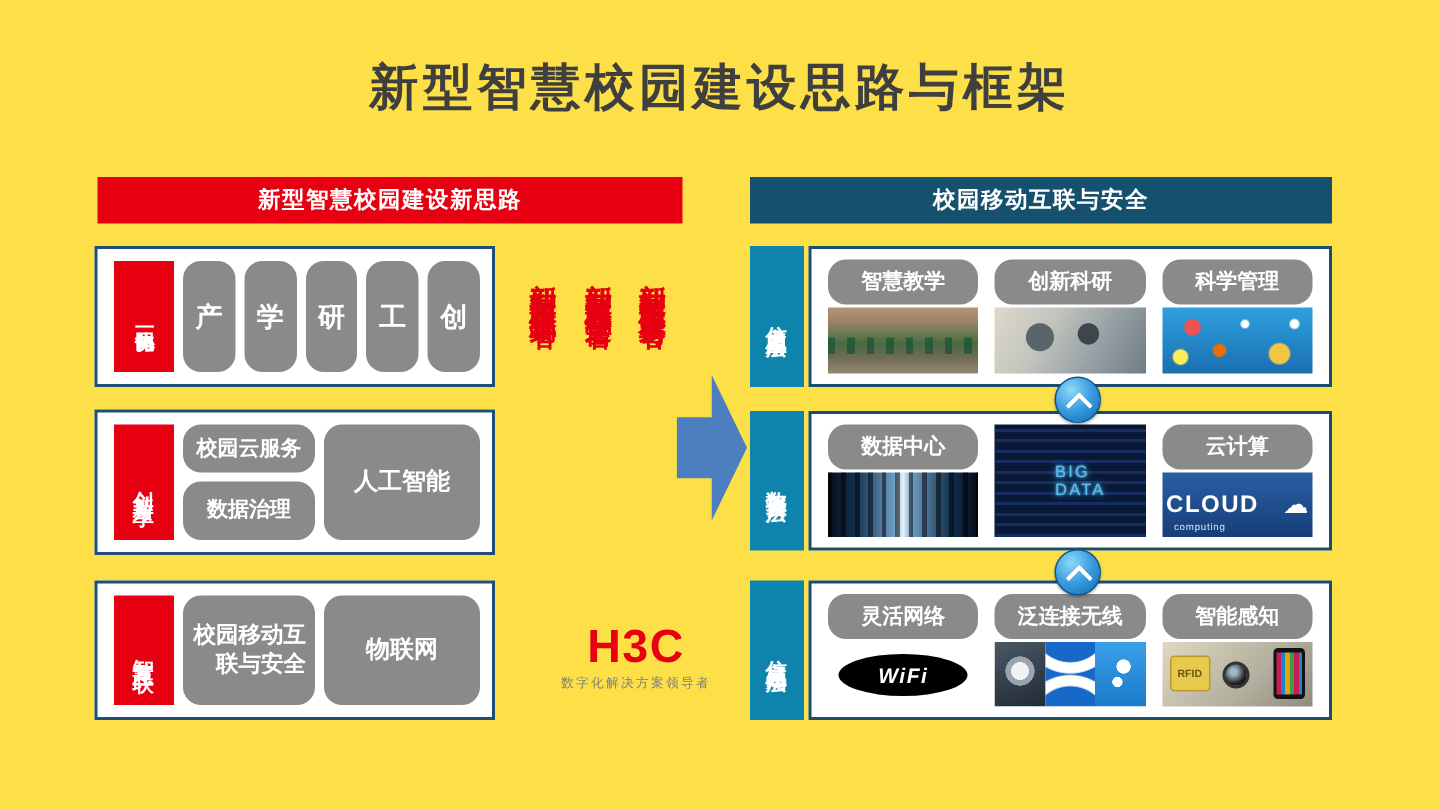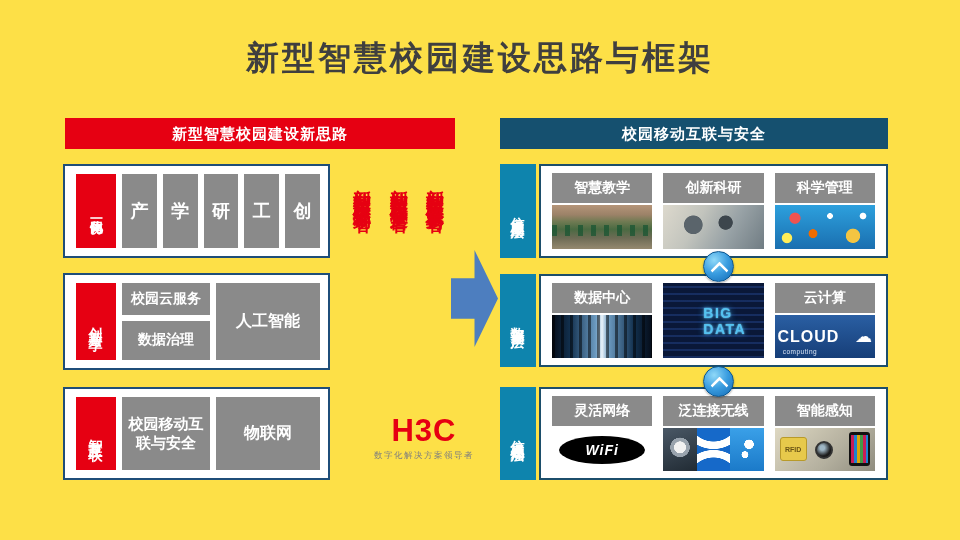--- a/index.html
+++ b/index.html
@@ -27,21 +27,21 @@
   .lbox3{top:387px;height:93px;}
 
   .vlabel{writing-mode:vertical-rl;text-orientation:upright;
     display:flex;align-items:center;justify-content:center;text-align:center;
     color:#fff;font-weight:bold;flex:0 0 40px;}
   .vlabel.red{background:var(--red);font-size:13px;line-height:40px;letter-spacing:0;}
   .vlabel.red.four{font-size:14px;letter-spacing:3px;}
   .vlabel.teal{background:var(--teal);font-size:14px;letter-spacing:2px;line-height:36px;}
 
   .gcell{background:var(--gray);color:#fff;font-weight:bold;
-    display:flex;align-items:center;justify-content:center;text-align:center;}
+    display:flex;align-items:center;justify-content:center;text-align:right;border-radius:12px;}
   .char-col{flex:1;font-size:18px;}
   .stack{flex:1.05;display:flex;flex-direction:column;gap:6px;}
   .stack .gcell{font-size:14px;}
   .stack .gcell.top{flex:1.25;}
   .stack .gcell.bot{flex:1;}
   .bigcell{flex:0 0 104px;font-size:16px;}
   .midcell{flex:1.05;font-size:15px;line-height:1.25;padding:0 6px;}
 
   
   .slogan{position:absolute;top:175px;height:242px;writing-mode:vertical-rl;
@@ -95,21 +95,21 @@
     radial-gradient(circle at 38% 65%,#ef6c00 0 6%,transparent 7%),
     radial-gradient(circle at 88% 25%,#fff 0 3%,transparent 4%),
     radial-gradient(circle at 12% 75%,#ffee58 0 5%,transparent 6%),
     linear-gradient(180deg,#2da0dd 0%,#1a6fb0 100%);}
   .img.datacenter{background:
     repeating-linear-gradient(90deg,rgba(0,0,0,.5) 0 3px,transparent 3px 9px),
     linear-gradient(90deg,#050c18 0%,#12304e 18%,#6d9cc2 44%,#eaf3fa 50%,#6d9cc2 56%,#12304e 82%,#050c18 100%);}
   .img.bigdata{background:
     repeating-linear-gradient(0deg,rgba(45,85,170,.35) 0 2px,transparent 2px 7px),#0a1838;
     display:flex;align-items:center;justify-content:center;}
-  .img.bigdata .neon{color:#54c2f0;font-size:14px;font-weight:bold;letter-spacing:1.5px;
+  .img.bigdata .neon{color:#54c2f0;font-size:11px;font-weight:normal;letter-spacing:1.5px;
     text-shadow:0 0 6px #2e9fe0,0 0 2px #9fe0ff;margin-left:40px;}
   .img.cloud{background:linear-gradient(180deg,#2a5fa3 0%,#163e78 100%);
     display:flex;align-items:center;justify-content:center;gap:16px;}
   .img.cloud .word{color:#fff;font-size:16px;font-weight:800;letter-spacing:1px;}
   .img.cloud .glyph{color:#fff;font-size:17px;line-height:1;}
   .img.cloud .sub{position:absolute;left:8px;bottom:3px;color:#dce6f5;font-size:6.5px;letter-spacing:.5px;}
   .img.wifi{background:#fff;display:flex;align-items:center;justify-content:center;text-align:center;}
   .img.wifi .oval{width:86px;height:28px;background:#000;border-radius:50%;
     display:flex;align-items:center;justify-content:center;}
   .img.wifi .oval span{color:#fff;font-size:14px;font-weight:bold;font-style:italic;letter-spacing:1px;}

